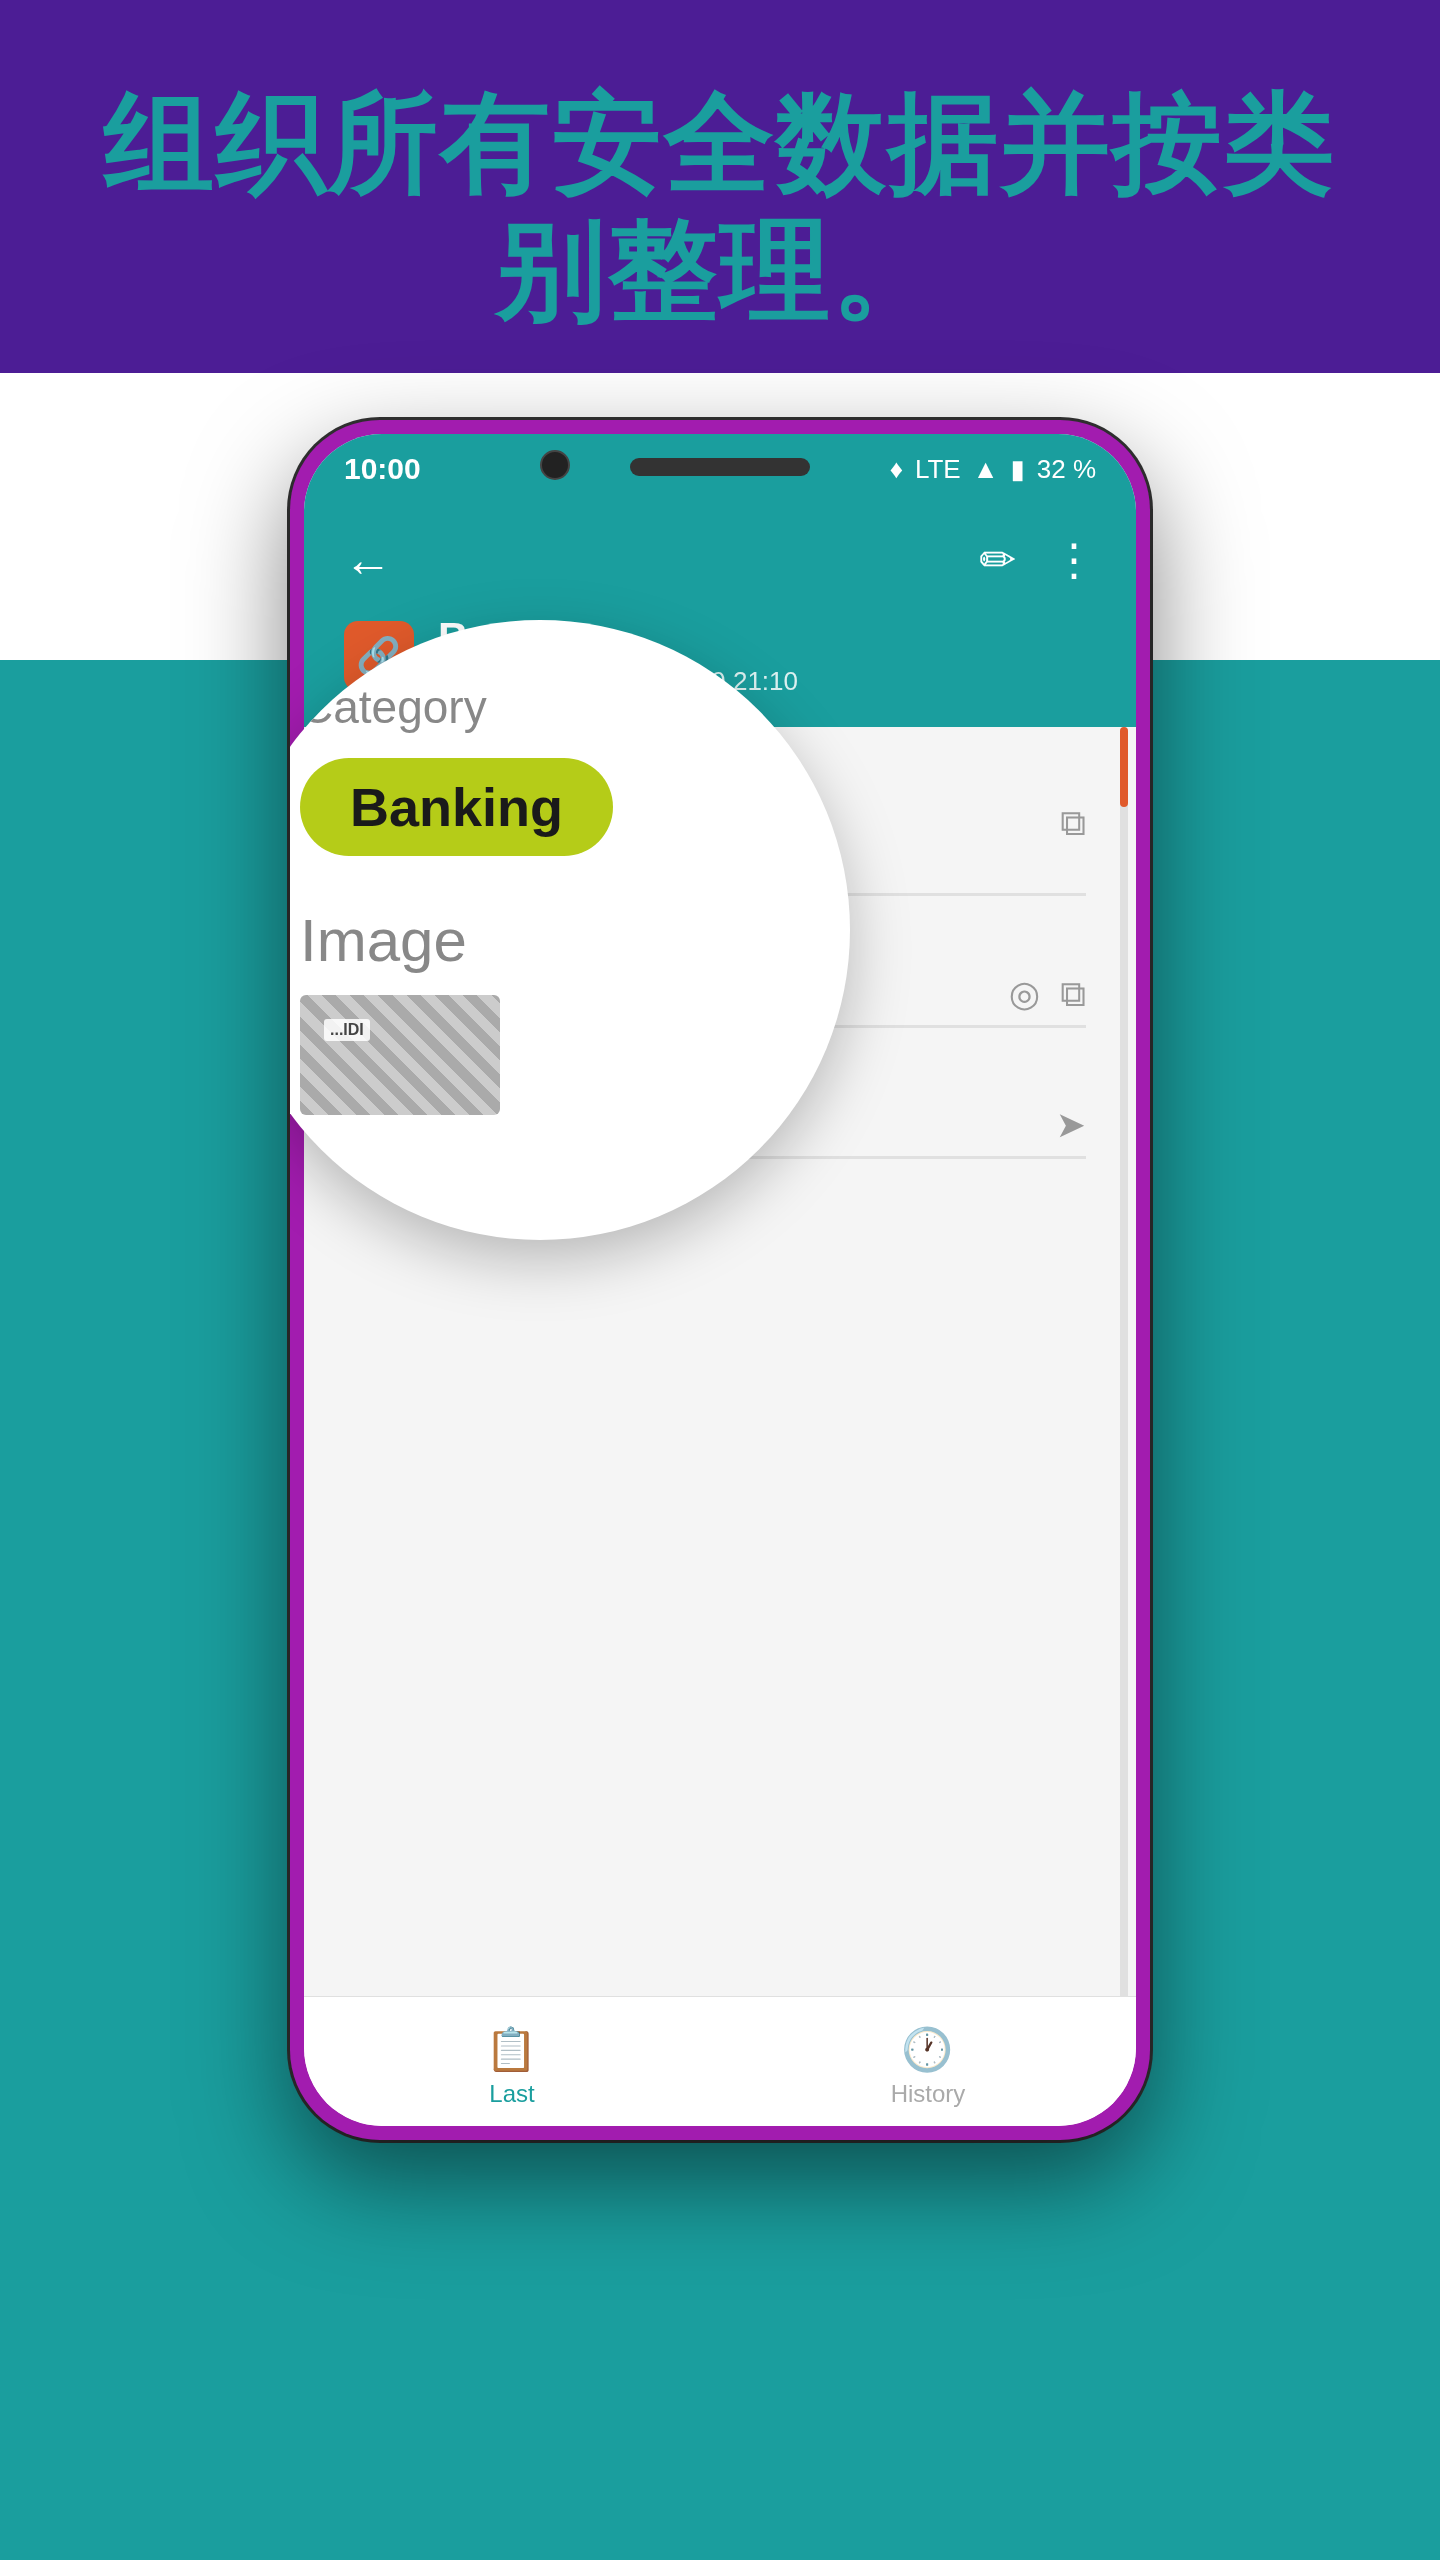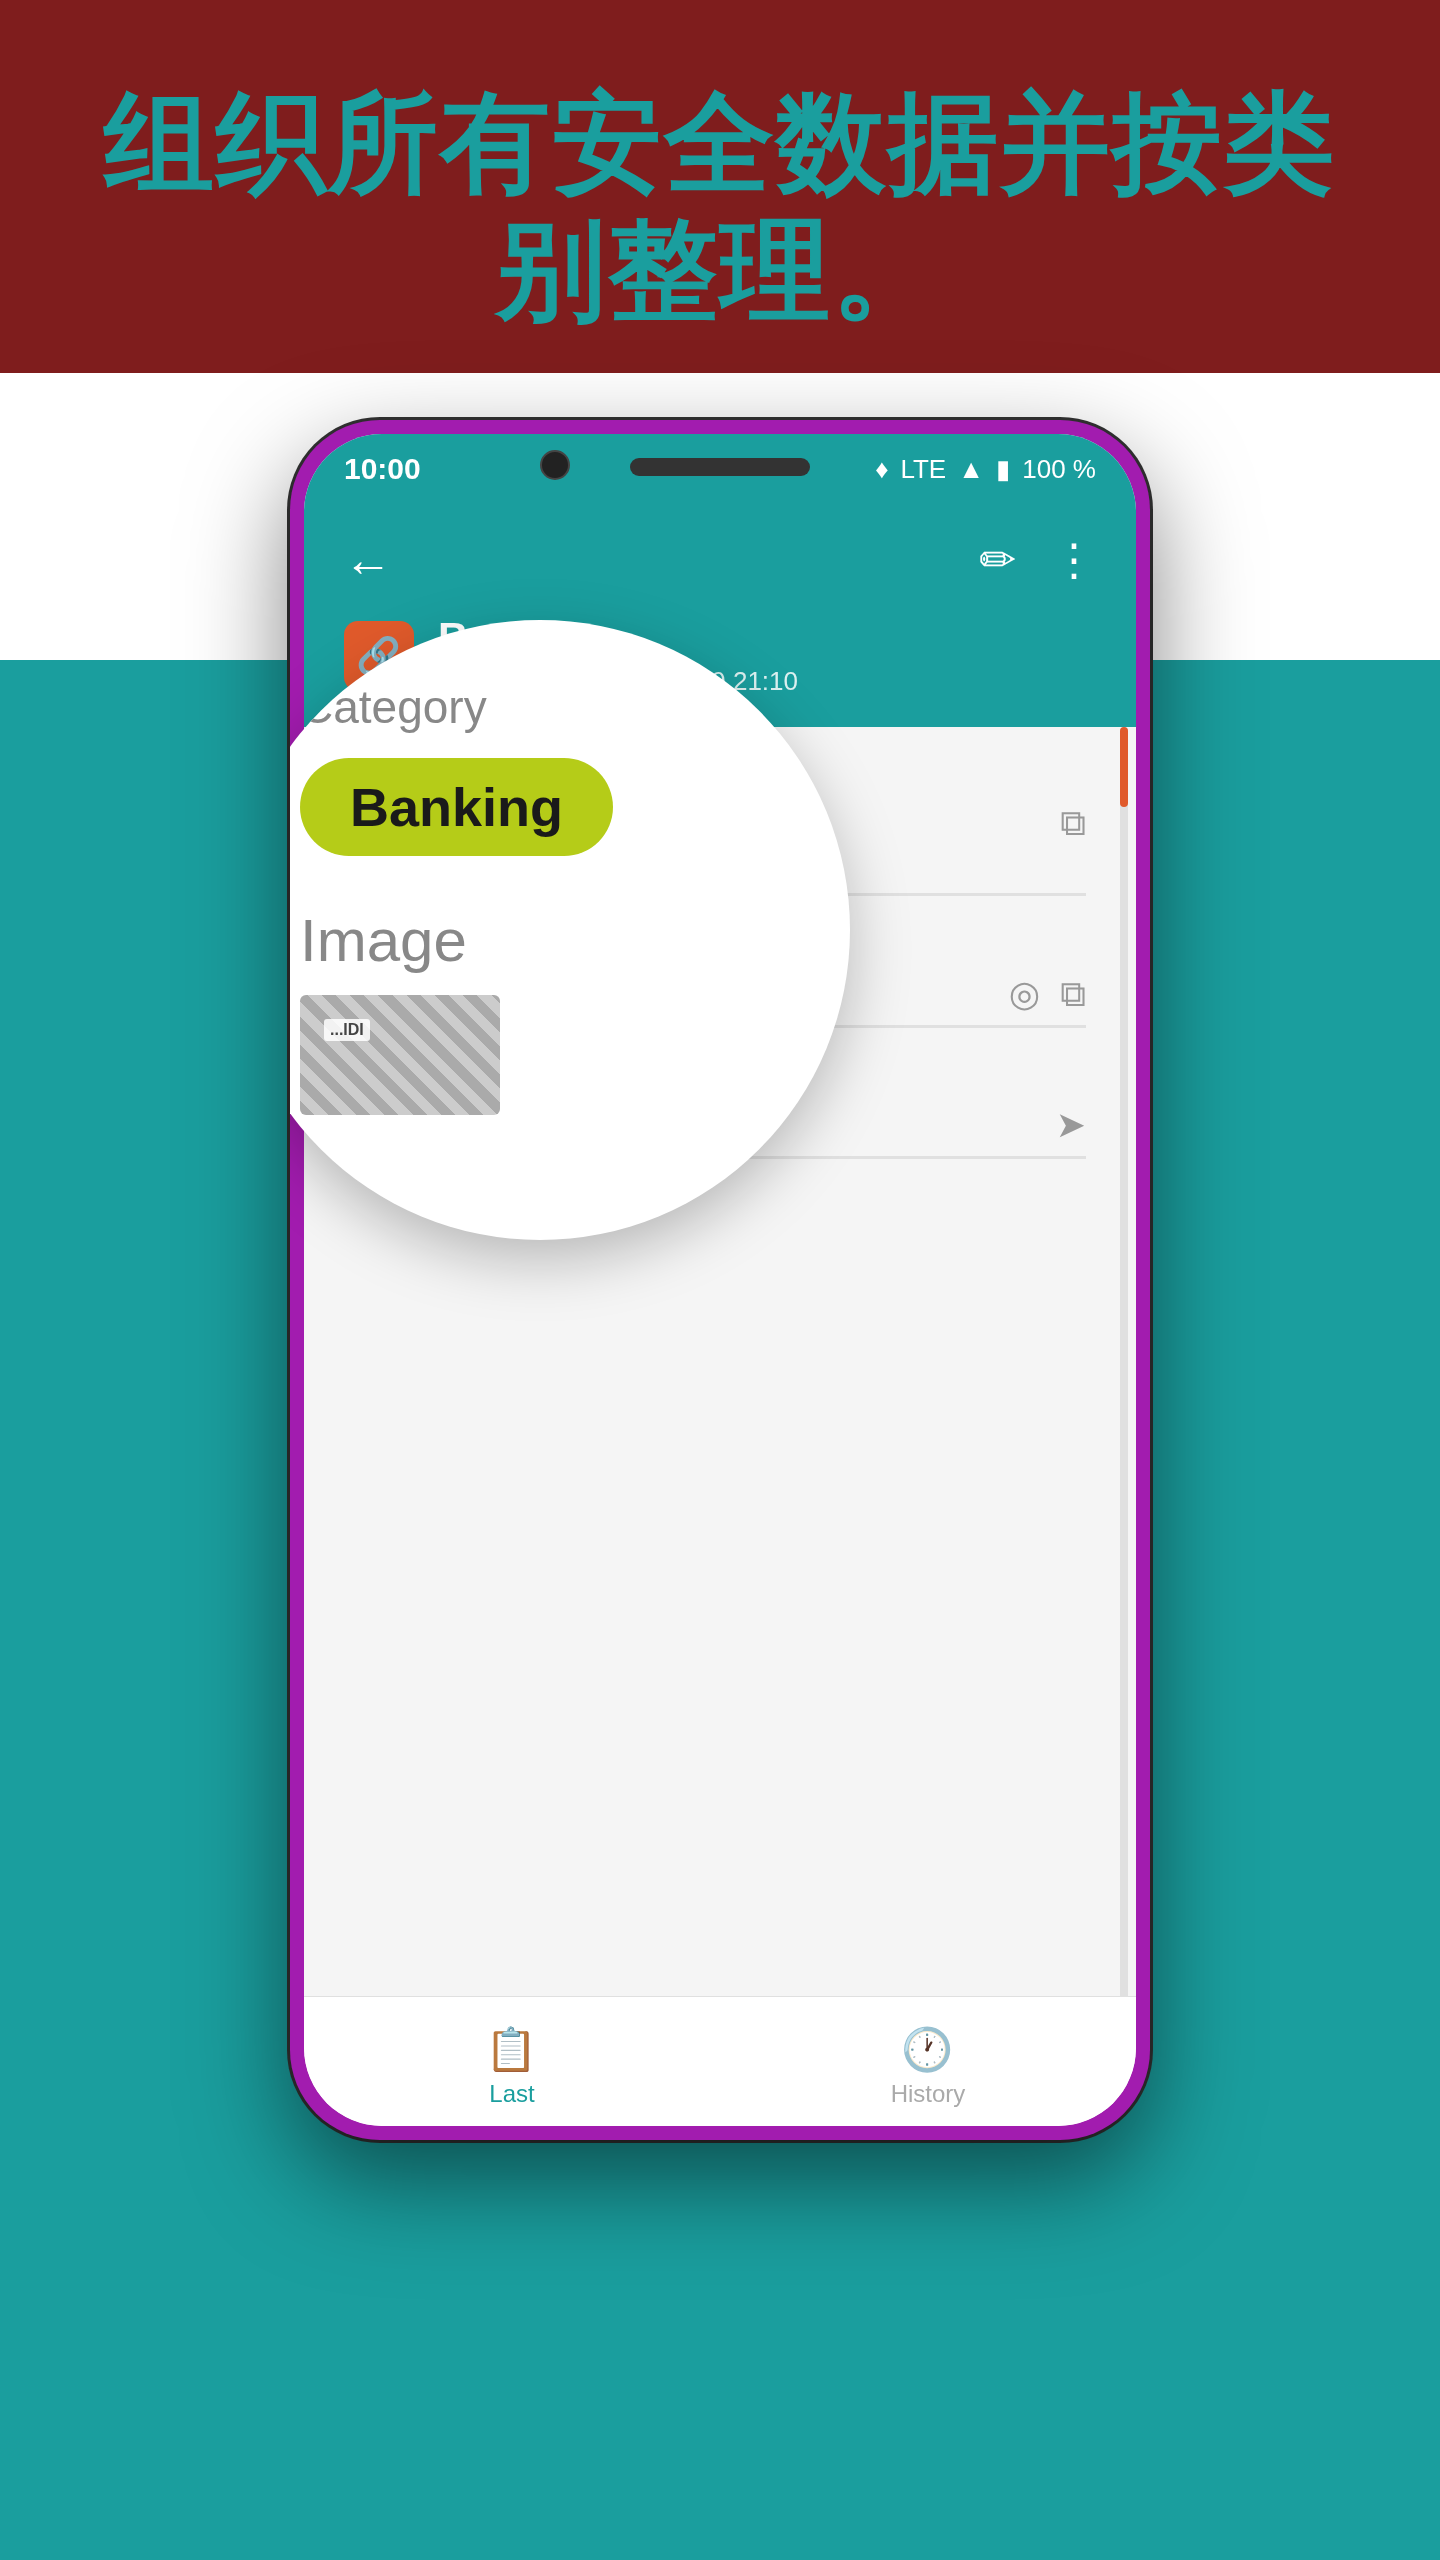--- a/index.html
+++ b/index.html
@@ -8,21 +8,21 @@
       width: 1440px;
       height: 2560px;
       background: #ffffff;
       font-family: 'Segoe UI', Arial, sans-serif;
       overflow: hidden;
       position: relative;
     }
 
     
     .top-section {
-      background: #7f1d1d;
+      background: #4c1d95;
       width: 100%;
       padding: 80px 60px 40px 60px;
       text-align: center;
       position: relative;
       z-index: 1;
     }
 
     .headline {
       font-size: 110px;
       font-weight: 700;
@@ -429,21 +429,21 @@
 
     <div class="phone-screen">
 
       <div class="status-bar">
         <span class="status-time">10:00</span>
         <div class="status-icons">
           <span>♦</span>
           <span>LTE</span>
           <span>▲</span>
           <span>▮</span>
-          <span>100 %</span>
+          <span>32 %</span>
         </div>
       </div>
 
       <div class="phone-content">
 
         <div class="toolbar">
           <div class="toolbar-back">←</div>
           <div class="toolbar-icons">
             <span class="toolbar-icon">✏</span>
             <span class="toolbar-icon">⋮</span>

